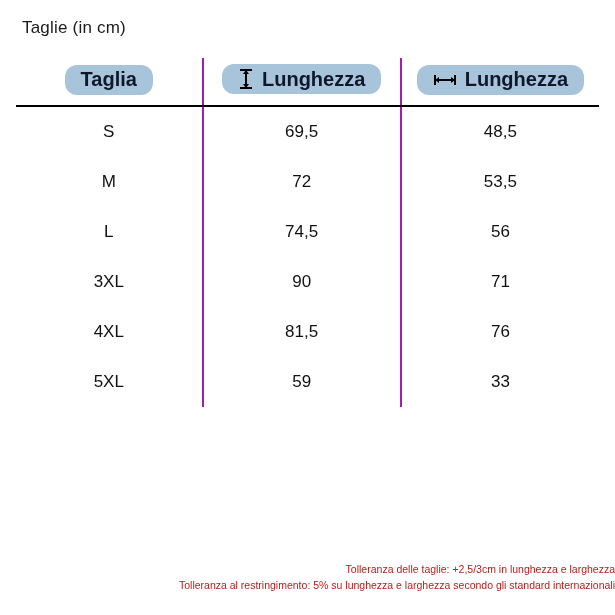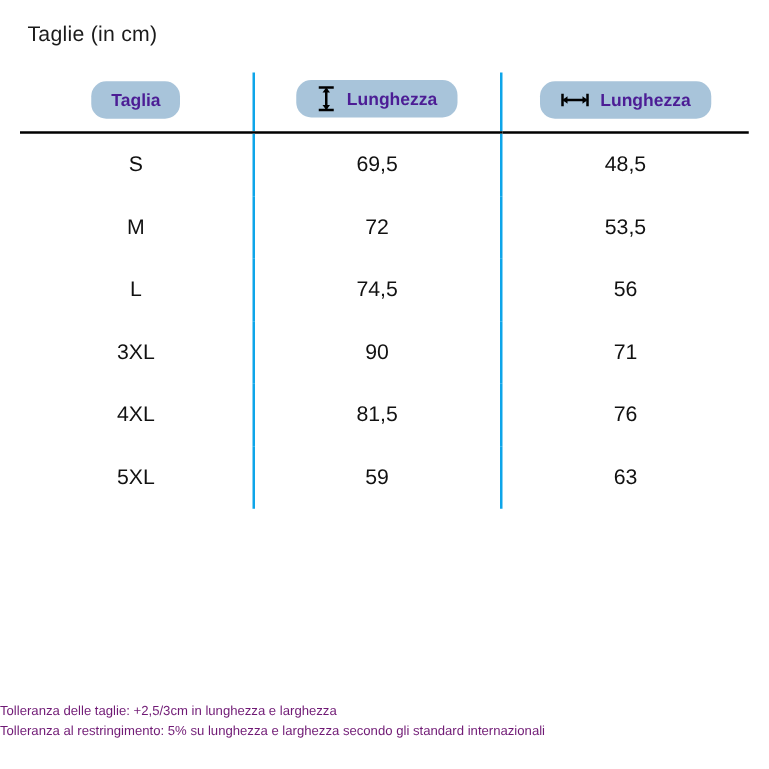--- a/index.html
+++ b/index.html
@@ -48,21 +48,21 @@
   thead th {
     padding: 6px 0 10px 0;
     text-align: center;
     font-weight: bold;
     font-size: 17px;
     vertical-align: middle;
     border-bottom: 2px solid #000;
   }
   
   thead th.sep, tbody td.sep {
-    border-left: 2px solid #0ea5e9;
+    border-left: 2px solid #a21caf;
   }
   tbody td {
     text-align: center;
     font-size: 17px;
     height: 50px;
     padding: 0;
     color: #111;
   }
 
   .hdr-pill {
@@ -71,35 +71,35 @@
     justify-content: center;
     gap: 8px;
     background: #a8c4da;
     border-radius: 12px;
     padding: 3px 16px;
     min-height: 24px;
     white-space: nowrap;
   }
   .hdr-pill .lbl {
     font-weight: bold;
-    font-size: 14px;
-    color: #4c1d95;
+    font-size: 20px;
+    color: #0f172a;
   }
   .hdr-ico {
     display: inline-block;
     line-height: 0;
   }
 
   .footnotes {
     position: absolute;
     left: 0;
     right: 0;
     bottom: 22px;
-    text-align: left;
-    color: #701a75;
+    text-align: right;
+    color: #b91c1c;
   }
   .footnotes div {
     font-size: 10.5px;
     line-height: 16px;
   }
 </style>
 </head>
 <body>
 
 <div class="page">
@@ -172,21 +172,21 @@
           <td class="sep">71</td>
         </tr>
         <tr>
           <td>4XL</td>
           <td class="sep">81,5</td>
           <td class="sep">76</td>
         </tr>
         <tr>
           <td>5XL</td>
           <td class="sep">59</td>
-          <td class="sep">63</td>
+          <td class="sep">33</td>
         </tr>
       </tbody>
     </table>
   </div>
 
   <div class="footnotes">
     <div>Tolleranza delle taglie: +2,5/3cm in lunghezza e larghezza</div>
     <div>Tolleranza al restringimento: 5% su lunghezza e larghezza secondo gli standard internazionali</div>
   </div>
 

